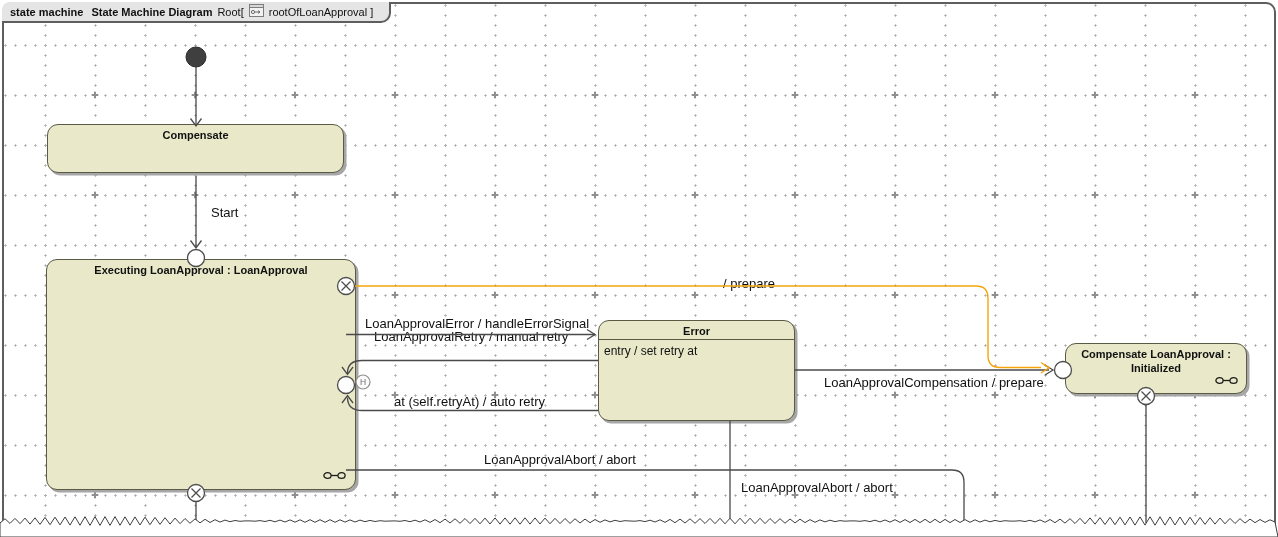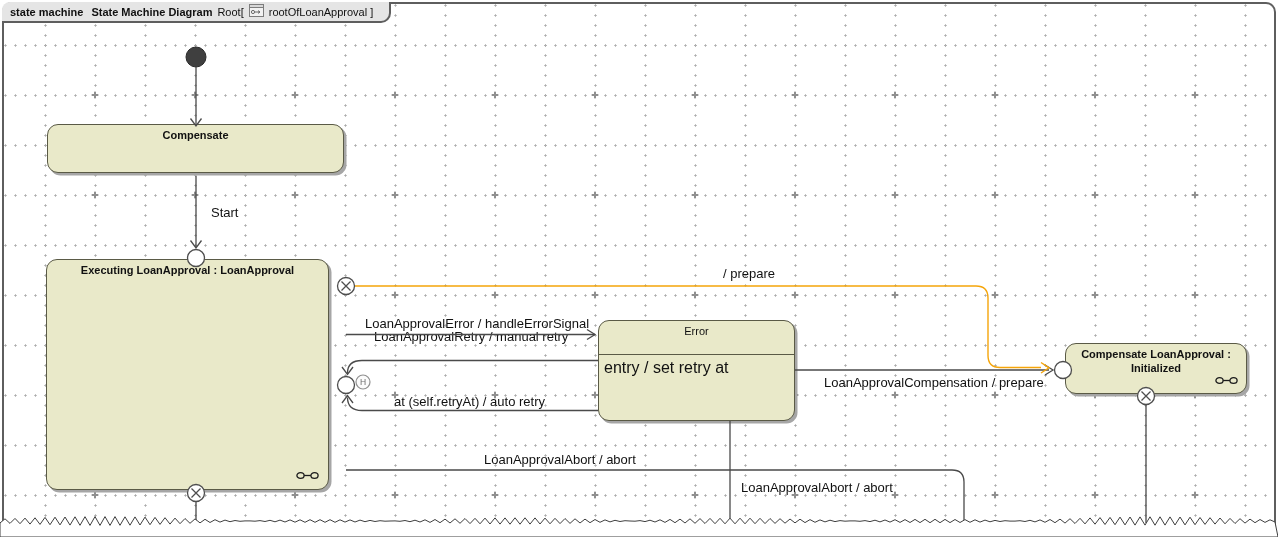--- a/index.html
+++ b/index.html
@@ -31,22 +31,22 @@
   .frame-tab .bold { font-weight:bold; }
   .frame-tab .kw { margin-right:3px; }
   
   .state {
     position:absolute; box-sizing:border-box;
     background:#e9e9c9; border:1.5px solid #5a5a46; border-radius:11px;
     box-shadow:2.5px 2.5px 0 #a6a6a6;
     font-size:11px; font-weight:bold; text-align:center; z-index:2;
   }
   .state .title { padding-top:4px; }
-  .state-header { font-weight:normal; padding:4px 0 17px; border-bottom:1.4px solid #5a5a46; }
-  .state-body { font-weight:normal; text-align:left; padding:4px 5px; font-size:16px; }
+  .state-header { font-weight:bold; padding:4px 0 2px; border-bottom:1.4px solid #5a5a46; }
+  .state-body { font-weight:normal; text-align:left; padding:4px 5px; font-size:12px; }
   .sub-icon { position:absolute; right:9px; bottom:7px; }
   .tlabel { position:absolute; font-size:13px; white-space:nowrap; z-index:3; }
   svg.overlay { position:absolute; left:0; top:0; z-index:4; pointer-events:none; }
   svg.torn { position:absolute; left:0; top:508px; z-index:7; pointer-events:none; }
 </style>
 </head>
 <body>
 
 <div class="canvas">
 
@@ -64,21 +64,21 @@
         <path d="M6,8 H11 M11,8 l-2,-1.4 M11,8 l-2,1.4" stroke="#6a6a6a" fill="none"></path>
       </svg>
     </span>
     <span>rootOfLoanApproval ]</span>
   </div>
 
   <div class="state" style="left:47px; top:124px; width:297px; height:49px;">
     <div class="title">Compensate</div>
   </div>
 
-  <div class="state" style="left:46px; top:259px; width:283px; height:231px;">
+  <div class="state" style="left:46px; top:259px; width:310px; height:231px;">
     <div class="title">Executing LoanApproval : LoanApproval</div>
     <span class="sub-icon">
       <svg width="23" height="9" viewBox="0 0 23 9">
         <ellipse cx="4.5" cy="4.5" rx="3.6" ry="2.9" fill="none" stroke="#1c1c1c" stroke-width="1.3"></ellipse>
         <line x1="8.1" y1="4.5" x2="14.9" y2="4.5" stroke="#1c1c1c" stroke-width="1.3"></line>
         <ellipse cx="18.5" cy="4.5" rx="3.6" ry="2.9" fill="none" stroke="#1c1c1c" stroke-width="1.3"></ellipse>
       </svg>
     </span>
   </div>
 
@@ -95,21 +95,21 @@
     <span class="sub-icon" style="right:8px; bottom:5px;">
       <svg width="23" height="9" viewBox="0 0 23 9">
         <ellipse cx="4.5" cy="4.5" rx="3.6" ry="2.9" fill="none" stroke="#1c1c1c" stroke-width="1.3"></ellipse>
         <line x1="8.1" y1="4.5" x2="14.9" y2="4.5" stroke="#1c1c1c" stroke-width="1.3"></line>
         <ellipse cx="18.5" cy="4.5" rx="3.6" ry="2.9" fill="none" stroke="#1c1c1c" stroke-width="1.3"></ellipse>
       </svg>
     </span>
   </div>
 
   <div class="tlabel" style="left:211px; top:205px;">Start</div>
-  <div class="tlabel" style="left:723px; top:266px;">/ prepare</div>
+  <div class="tlabel" style="left:723px; top:276px;">/ prepare</div>
   <div class="tlabel" style="left:365px; top:316px;">LoanApprovalError / handleErrorSignal</div>
   <div class="tlabel" style="left:374px; top:329px;">LoanApprovalRetry / manual retry</div>
   <div class="tlabel" style="left:394px; top:394px;">at (self.retryAt) / auto retry</div>
   <div class="tlabel" style="left:484px; top:452px;">LoanApprovalAbort / abort</div>
   <div class="tlabel" style="left:741px; top:480px;">LoanApprovalAbort / abort</div>
   <div class="tlabel" style="left:824px; top:375px;">LoanApprovalCompensation / prepare</div>
 
   <svg class="overlay" width="1278" height="537" viewBox="0 0 1278 537">
 
     <circle cx="196" cy="57" r="10" fill="#3f3f3f" stroke="#2a2a2a"></circle>

